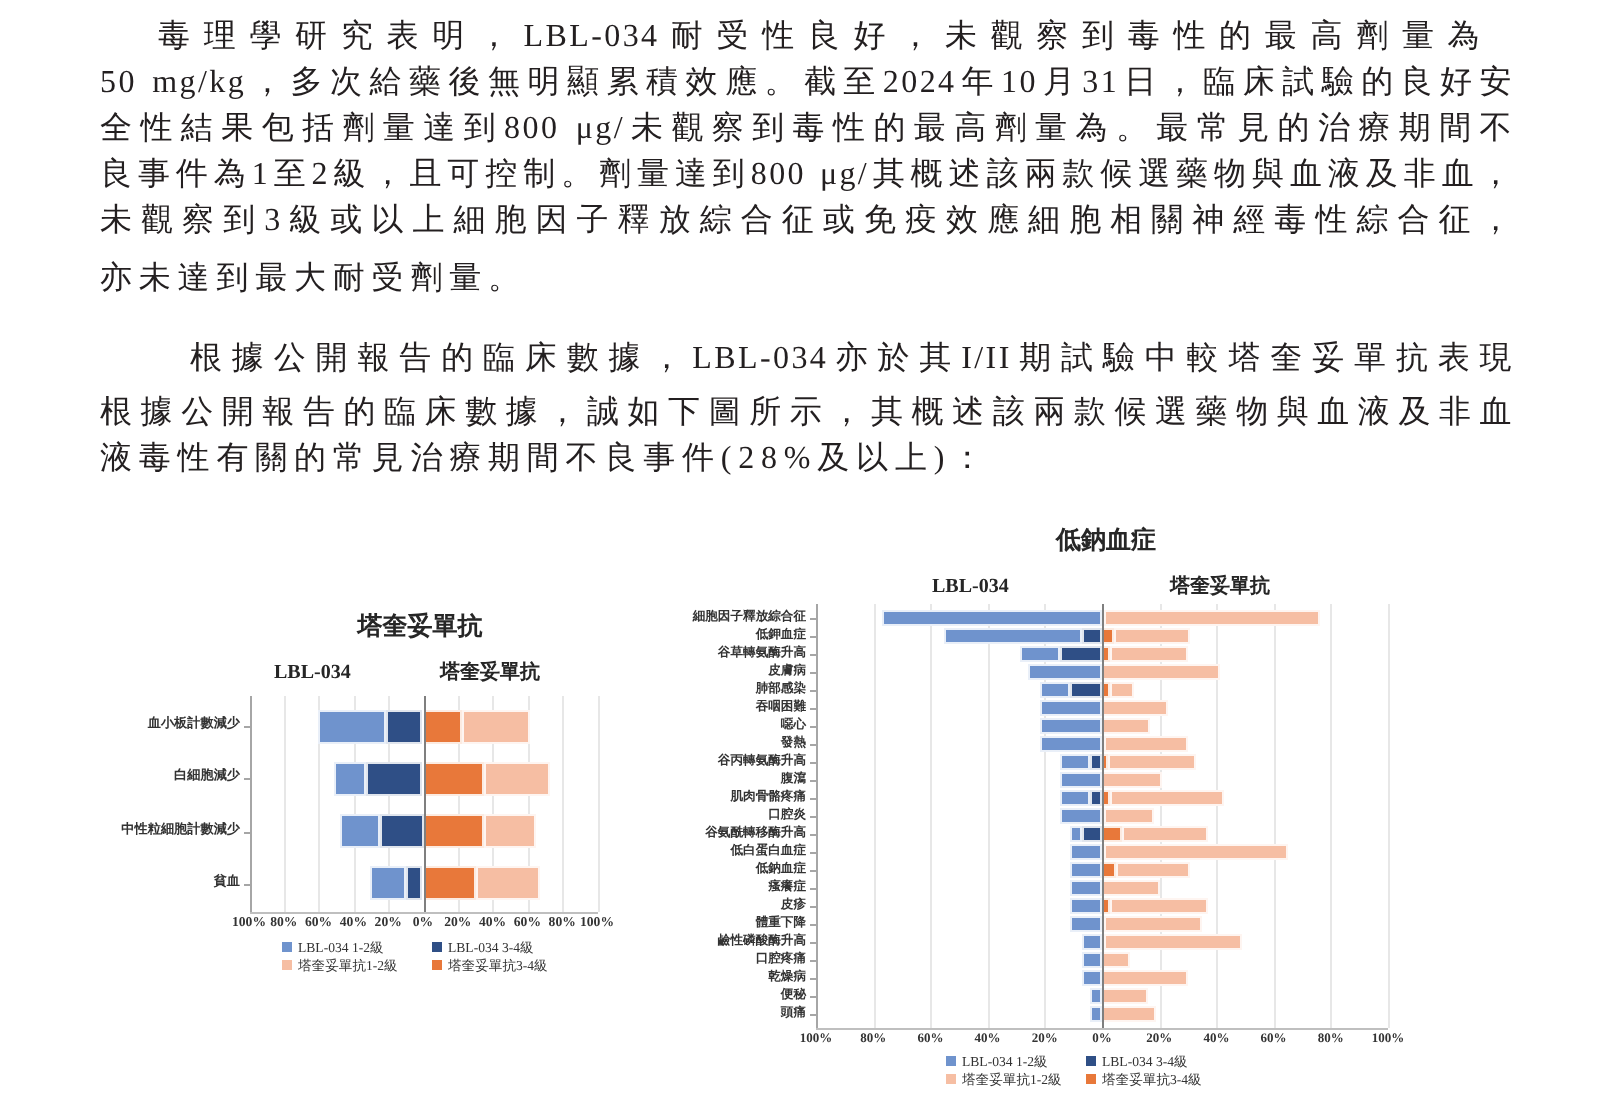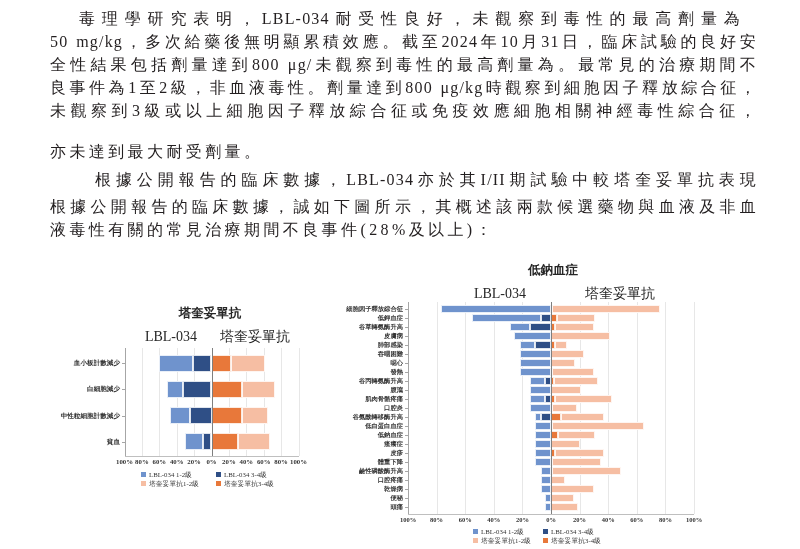--- a/index.html
+++ b/index.html
@@ -14,22 +14,22 @@
     text-align: justify; text-align-last: justify;
   }
   .doc-line.last { text-align: left; text-align-last: left; letter-spacing: 3.4px; }
   .chart { position: absolute; }
   .chart-title {
     position: absolute; text-align: center; font-weight: bold;
     font-family: "DejaVu Sans", "Liberation Sans", sans-serif;
     font-size: 12.5px; line-height: 16px; color: #262626; white-space: nowrap;
   }
   .side-header {
-    position: absolute; text-align: right; font-weight: normal;
-    font-size: 14px; line-height: 12px; color: #262626; white-space: nowrap;
+    position: absolute; text-align: left; font-weight: bold;
+    font-size: 10px; line-height: 12px; color: #262626; white-space: nowrap;
   }
   .cat-label {
     position: absolute; text-align: right; white-space: nowrap; font-weight: bold;
     color: #333; transform: translateY(-50%);
   }
   .tick-label {
     position: absolute; text-align: center; white-space: nowrap; color: #333;
     width: 30px; font-weight: bold;
   }
   .bar { position: absolute; box-sizing: border-box; border: 0.6px solid rgba(255,255,255,0.85); }
@@ -43,23 +43,23 @@
   }
   .swatch { display: inline-block; width: 5px; height: 5px; margin-right: 3px; vertical-align: 0px; }
 </style>
 </head>
 <body>
 
 <div>
   <div class="doc-line" style="left:79px;top:7px;width:662px;">毒理學研究表明，LBL-034耐受性良好，未觀察到毒性的最高劑量為</div>
   <div class="doc-line" style="left:50px;top:30px;width:707px;">50 mg/kg，多次給藥後無明顯累積效應。截至2024年10月31日，臨床試驗的良好安</div>
   <div class="doc-line" style="left:50px;top:53px;width:707px;">全性結果包括劑量達到800 μg/未觀察到毒性的最高劑量為。最常見的治療期間不</div>
-  <div class="doc-line" style="left:50px;top:76px;width:707px;">良事件為1至2級，非血液毒性。劑量達到800 μg/kg時觀察到細胞因子釋放綜合征，</div>
+  <div class="doc-line" style="left:50px;top:76px;width:707px;">良事件為1至2級，且可控制。劑量達到800 μg/其概述該兩款候選藥物與血液及非血，</div>
   <div class="doc-line" style="left:50px;top:99px;width:707px;">未觀察到3級或以上細胞因子釋放綜合征或免疫效應細胞相關神經毒性綜合征，</div>
-  <div class="doc-line last" style="left:50px;top:140px;width:707px;">亦未達到最大耐受劑量。</div>
+  <div class="doc-line last" style="left:50px;top:128px;width:707px;">亦未達到最大耐受劑量。</div>
 </div>
 <div>
   <div class="doc-line" style="left:95px;top:168px;width:662px;">根據公開報告的臨床數據，LBL-034亦於其I/II期試驗中較塔奎妥單抗表現</div>
   <div class="doc-line" style="left:50px;top:195px;width:707px;">根據公開報告的臨床數據，誠如下圖所示，其概述該兩款候選藥物與血液及非血</div>
   <div class="doc-line last" style="left:50px;top:218px;width:707px;">液毒性有關的常見治療期間不良事件(28%及以上)：</div>
 </div>
 
 <div class="chart" id="chart-0" style="left:55px;top:300px;width:250px;height:192px;">
   <div class="chart-title" style="left:105px;top:5px;width:100px;">塔奎妥單抗</div>
   <div class="side-header" style="left:82px;top:31px;width:60px;">LBL-034</div>

